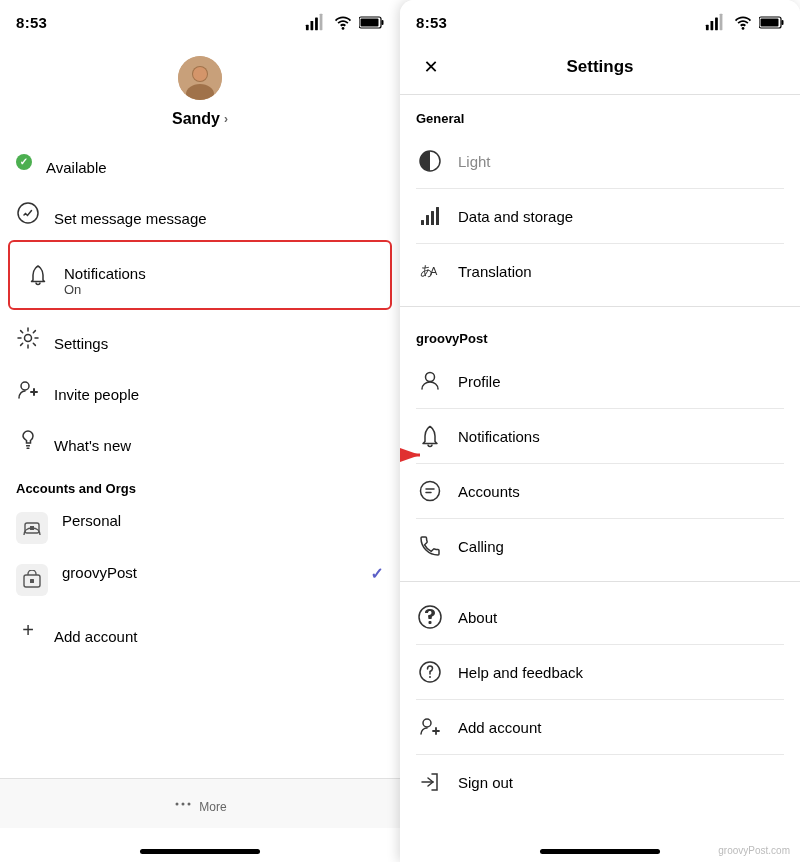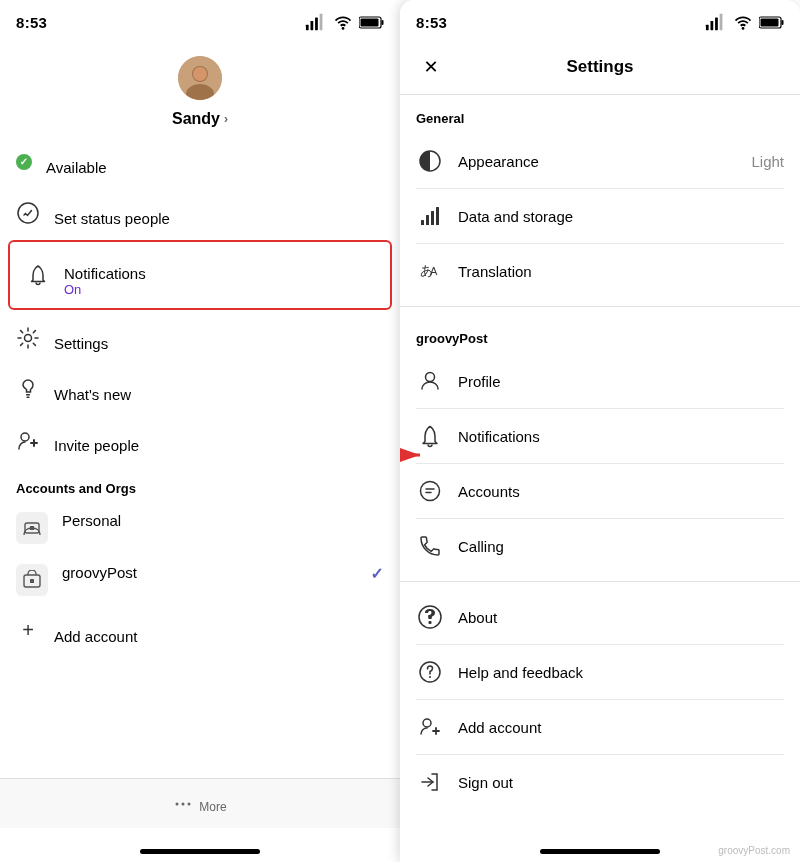--- a/index.html
+++ b/index.html
@@ -104,21 +104,21 @@
     }
 
     .menu-label {
       font-size: 15px;
       color: #000;
       margin-top: 12px;
     }
 
     .menu-sublabel {
       font-size: 13px;
-      color: #6d28d9;
+      color: #404040;
     }
 
     .menu-item-stack {
       display: flex;
       flex-direction: column;
     }
 
     .notifications-box {
       border: 2px solid #e03030;
       border-radius: 6px;
@@ -395,21 +395,21 @@
       <span class="menu-label">Available</span>
     </div>
 
     <div class="menu-item">
       <div class="menu-icon">
         <svg width="22" height="22" viewBox="0 0 22 22">
           <circle cx="11" cy="11" r="10" fill="none" stroke="#333" stroke-width="1.5"></circle>
           <path d="M7 13l1.5-1.5 2 2 4-5" stroke="#333" stroke-width="1.5" fill="none" stroke-linecap="round"></path>
         </svg>
       </div>
-      <span class="menu-label">Set status people</span>
+      <span class="menu-label">Set message message</span>
     </div>
 
     <div class="notifications-box">
       <div class="menu-item">
         <div class="menu-icon">
           <svg width="22" height="22" viewBox="0 0 22 22">
             <path d="M11 2C11 2 6 5 6 11v5l-1.5 1.5h13L16 16v-5c0-6-5-9-5-9z" fill="none" stroke="#333" stroke-width="1.5" stroke-linejoin="round"></path>
             <path d="M9 18.5c0 1.1.9 2 2 2s2-.9 2-2" fill="none" stroke="#333" stroke-width="1.5"></path>
           </svg>
         </div>
@@ -426,37 +426,37 @@
           <circle cx="11" cy="11" r="3.5" fill="none" stroke="#333" stroke-width="1.5"></circle>
           <path d="M11 1v3M11 18v3M1 11h3M18 11h3M3.6 3.6l2.1 2.1M16.3 16.3l2.1 2.1M3.6 18.4l2.1-2.1M16.3 5.7l2.1-2.1" stroke="#333" stroke-width="1.5" stroke-linecap="round"></path>
         </svg>
       </div>
       <span class="menu-label">Settings</span>
     </div>
 
     <div class="menu-item">
       <div class="menu-icon">
         <svg width="22" height="22" viewBox="0 0 22 22">
+          <circle cx="8" cy="8" r="4" fill="none" stroke="#333" stroke-width="1.5"></circle>
+          <path d="M2 20c0-4 2.7-7 6-7" fill="none" stroke="#333" stroke-width="1.5" stroke-linecap="round"></path>
+          <path d="M17 11v6M14 14h6" stroke="#333" stroke-width="2" stroke-linecap="round"></path>
+        </svg>
+      </div>
+      <span class="menu-label">Invite people</span>
+    </div>
+
+    <div class="menu-item">
+      <div class="menu-icon">
+        <svg width="22" height="22" viewBox="0 0 22 22">
           <path d="M11 2a5 5 0 0 1 5 5c0 2-1 3.5-2.5 4.5V14H9.5v-2.5C8 10.5 6 9 6 7a5 5 0 0 1 5-5z" fill="none" stroke="#333" stroke-width="1.5"></path>
           <rect x="9" y="16" width="4" height="1.5" rx="0.5" fill="#333"></rect>
           <rect x="9.5" y="18.5" width="3" height="1.5" rx="0.5" fill="#333"></rect>
         </svg>
       </div>
       <span class="menu-label">What's new</span>
-    </div>
-
-    <div class="menu-item">
-      <div class="menu-icon">
-        <svg width="22" height="22" viewBox="0 0 22 22">
-          <circle cx="8" cy="8" r="4" fill="none" stroke="#333" stroke-width="1.5"></circle>
-          <path d="M2 20c0-4 2.7-7 6-7" fill="none" stroke="#333" stroke-width="1.5" stroke-linecap="round"></path>
-          <path d="M17 11v6M14 14h6" stroke="#333" stroke-width="2" stroke-linecap="round"></path>
-        </svg>
-      </div>
-      <span class="menu-label">Invite people</span>
     </div>
 
     <div class="section-title">Accounts and Orgs</div>
 
     <div class="account-item">
       <div class="account-icon">
         <svg width="20" height="20" viewBox="0 0 20 20">
           <path d="M2 17c0-4 3-7 8-7s8 3 8 7" fill="none" stroke="#555" stroke-width="1.4"></path>
           <rect x="3" y="5" width="14" height="10" rx="2" fill="none" stroke="#555" stroke-width="1.4"></rect>
           <rect x="8" y="8" width="4" height="4" fill="#555"></rect>
@@ -536,21 +536,20 @@
 
     <div class="settings-section-title">General</div>
 
     <div class="settings-item">
       <div class="settings-item-icon">
         <svg width="24" height="24" viewBox="0 0 24 24">
           <circle cx="12" cy="12" r="10" fill="none" stroke="#333" stroke-width="1.5"></circle>
           <path d="M12 2 A10 10 0 0 0 12 22 Z" fill="#333"></path>
         </svg>
       </div>
-      <span class="settings-item-label">Appearance</span>
       <span class="settings-item-value">Light</span>
     </div>
 
     <div class="settings-divider-thin"></div>
 
     <div class="settings-item">
       <div class="settings-item-icon">
         <svg width="24" height="24" viewBox="0 0 24 24">
           <rect x="3" y="16" width="3" height="5" rx="0.5" fill="#333"></rect>
           <rect x="8" y="11" width="3" height="10" rx="0.5" fill="#333"></rect>

